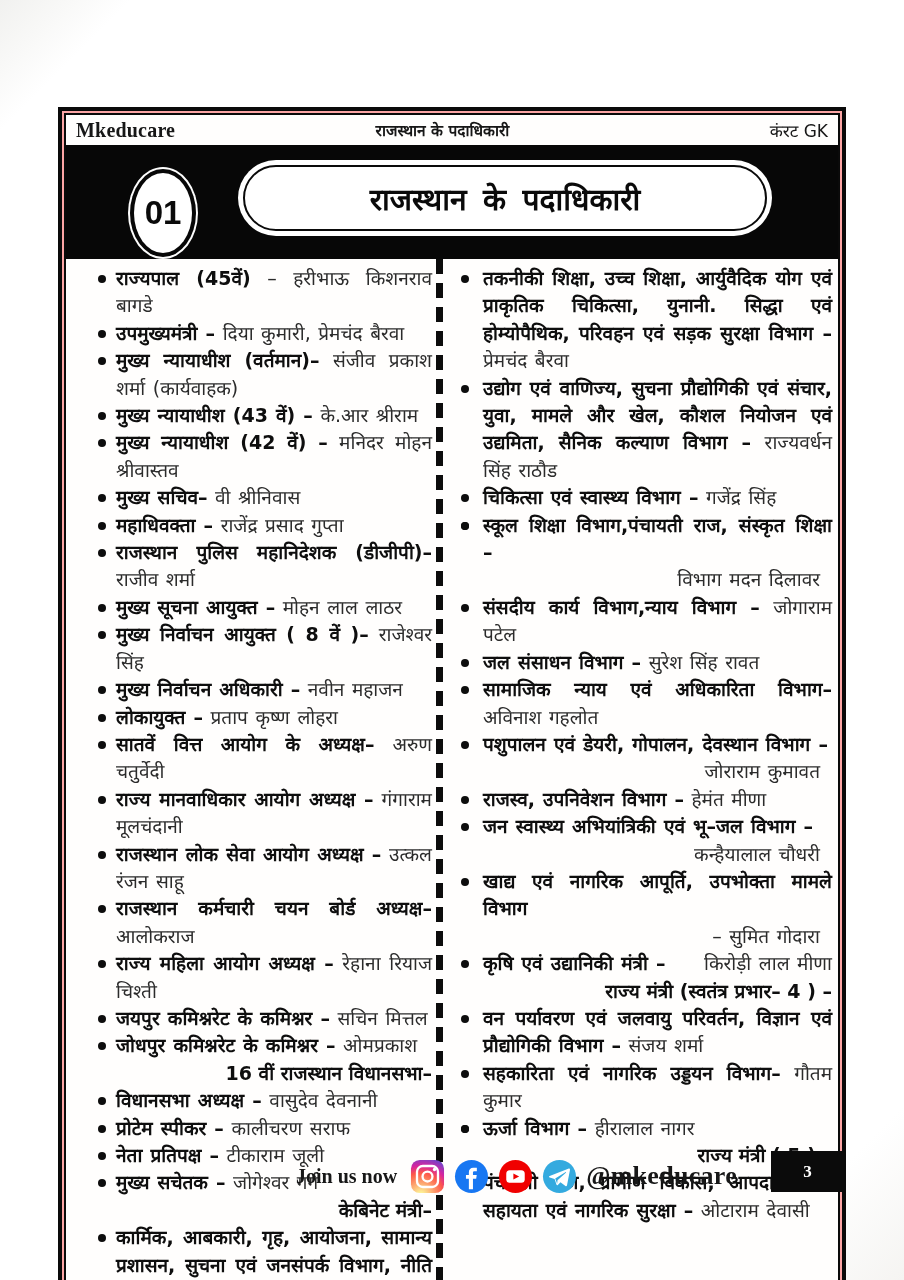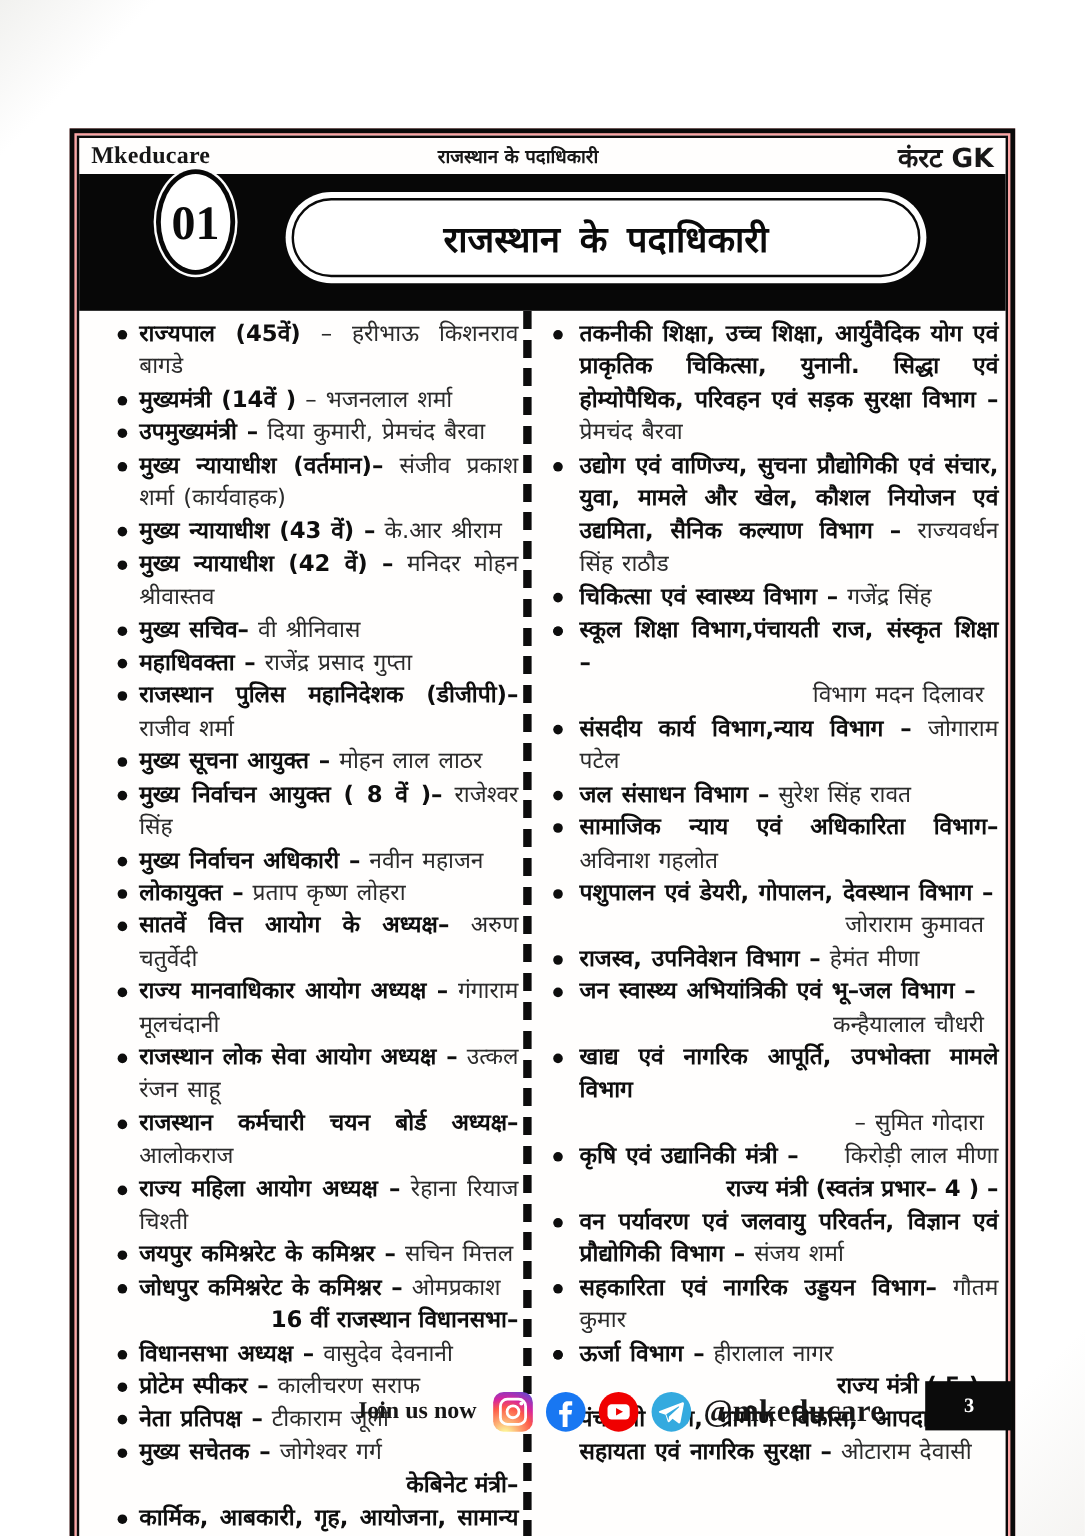--- a/index.html
+++ b/index.html
@@ -17,28 +17,28 @@
     width:100%;height:100%;border:2px solid #0a0a0a;box-sizing:border-box;
     display:flex;flex-direction:column;background:#fffefd;
   }
   
   .topbar{
     height:30px;flex:0 0 30px;display:flex;align-items:center;
     justify-content:space-between;padding:0 10px;box-sizing:border-box;
   }
   .brand{font-family:"Liberation Serif","DejaVu Serif",serif;font-weight:bold;font-size:20px;letter-spacing:.2px;}
   .toptitle{font-weight:bold;font-size:15.5px;transform:translateX(-30px);}
-  .toptag{font-weight:bold;font-size:22px;}
+  .toptag{font-weight:normal;font-size:17px;}
   
   .banner{height:114px;flex:0 0 114px;background:#070707;position:relative;}
   .num{
-    position:absolute;left:68px;top:0;width:58px;height:80px;border-radius:50%;
+    position:absolute;left:68px;top:28px;width:58px;height:80px;border-radius:50%;
     background:#fff;box-shadow:0 0 0 4px #070707,0 0 0 6px #fdfdfd;
     display:flex;align-items:center;justify-content:center;
-    font-family:Liberation Serif, serif;font-weight:bold;font-size:40px;color:#0a0a0a;
+    font-family:Liberation Sans, sans-serif;font-weight:bold;font-size:33px;color:#0a0a0a;
   }
   .pill-outer{
     position:absolute;left:172px;top:15px;width:534px;height:76px;background:#fff;
     border-radius:42px;box-sizing:border-box;padding:5px;
   }
   .pill{
     width:100%;height:100%;border:2px solid #0a0a0a;border-radius:36px;box-sizing:border-box;
     display:flex;align-items:center;justify-content:center;
     font-weight:bold;font-size:30px;color:#0a0a0a;word-spacing:6px;
   }
@@ -94,24 +94,20 @@
       <div class="num">01</div>
       <div class="pill-outer">
         <div class="pill">राजस्थान  के  पदाधिकारी</div>
       </div>
     </div>
     <div class="content">
       <div class="col col-left" id="col-left">
           <div class="entry item">
             <span class="bullet"></span>
             <div class="txt"><b>राज्यपाल (45वें)</b><span class="rest"> – हरीभाऊ किशनराव बागडे</span></div>
-          </div>
-          <div class="entry item">
-            <span class="bullet"></span>
-            <div class="txt"><b>मुख्यमंत्री (14वें )</b><span class="rest"> – भजनलाल शर्मा</span></div>
           </div>
           <div class="entry item">
             <span class="bullet"></span>
             <div class="txt"><b>उपमुख्यमंत्री –</b><span class="rest"> दिया कुमारी, प्रेमचंद बैरवा</span></div>
           </div>
           <div class="entry item">
             <span class="bullet"></span>
             <div class="txt"><b>मुख्य न्यायाधीश (वर्तमान)–</b><span class="rest"> संजीव प्रकाश शर्मा (कार्यवाहक)</span></div>
           </div>
           <div class="entry item">

